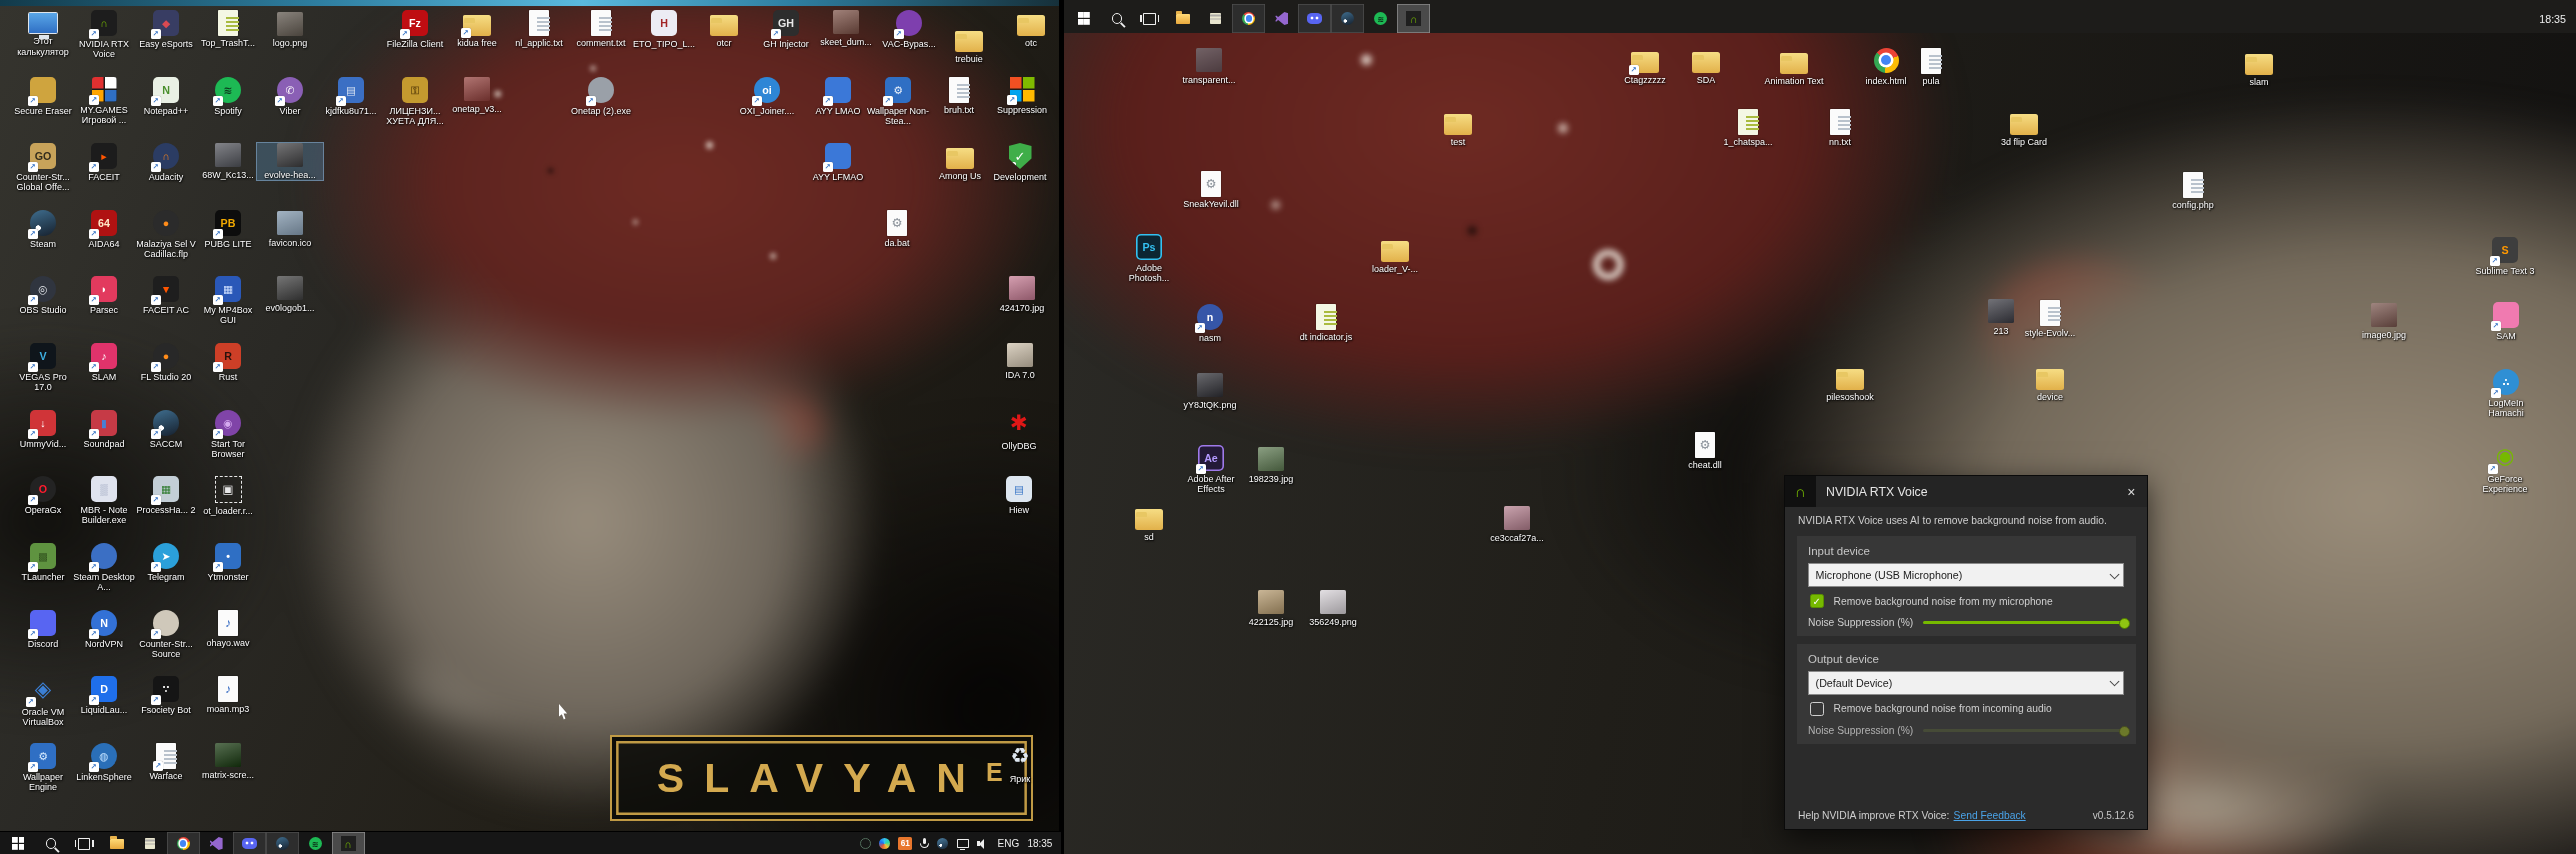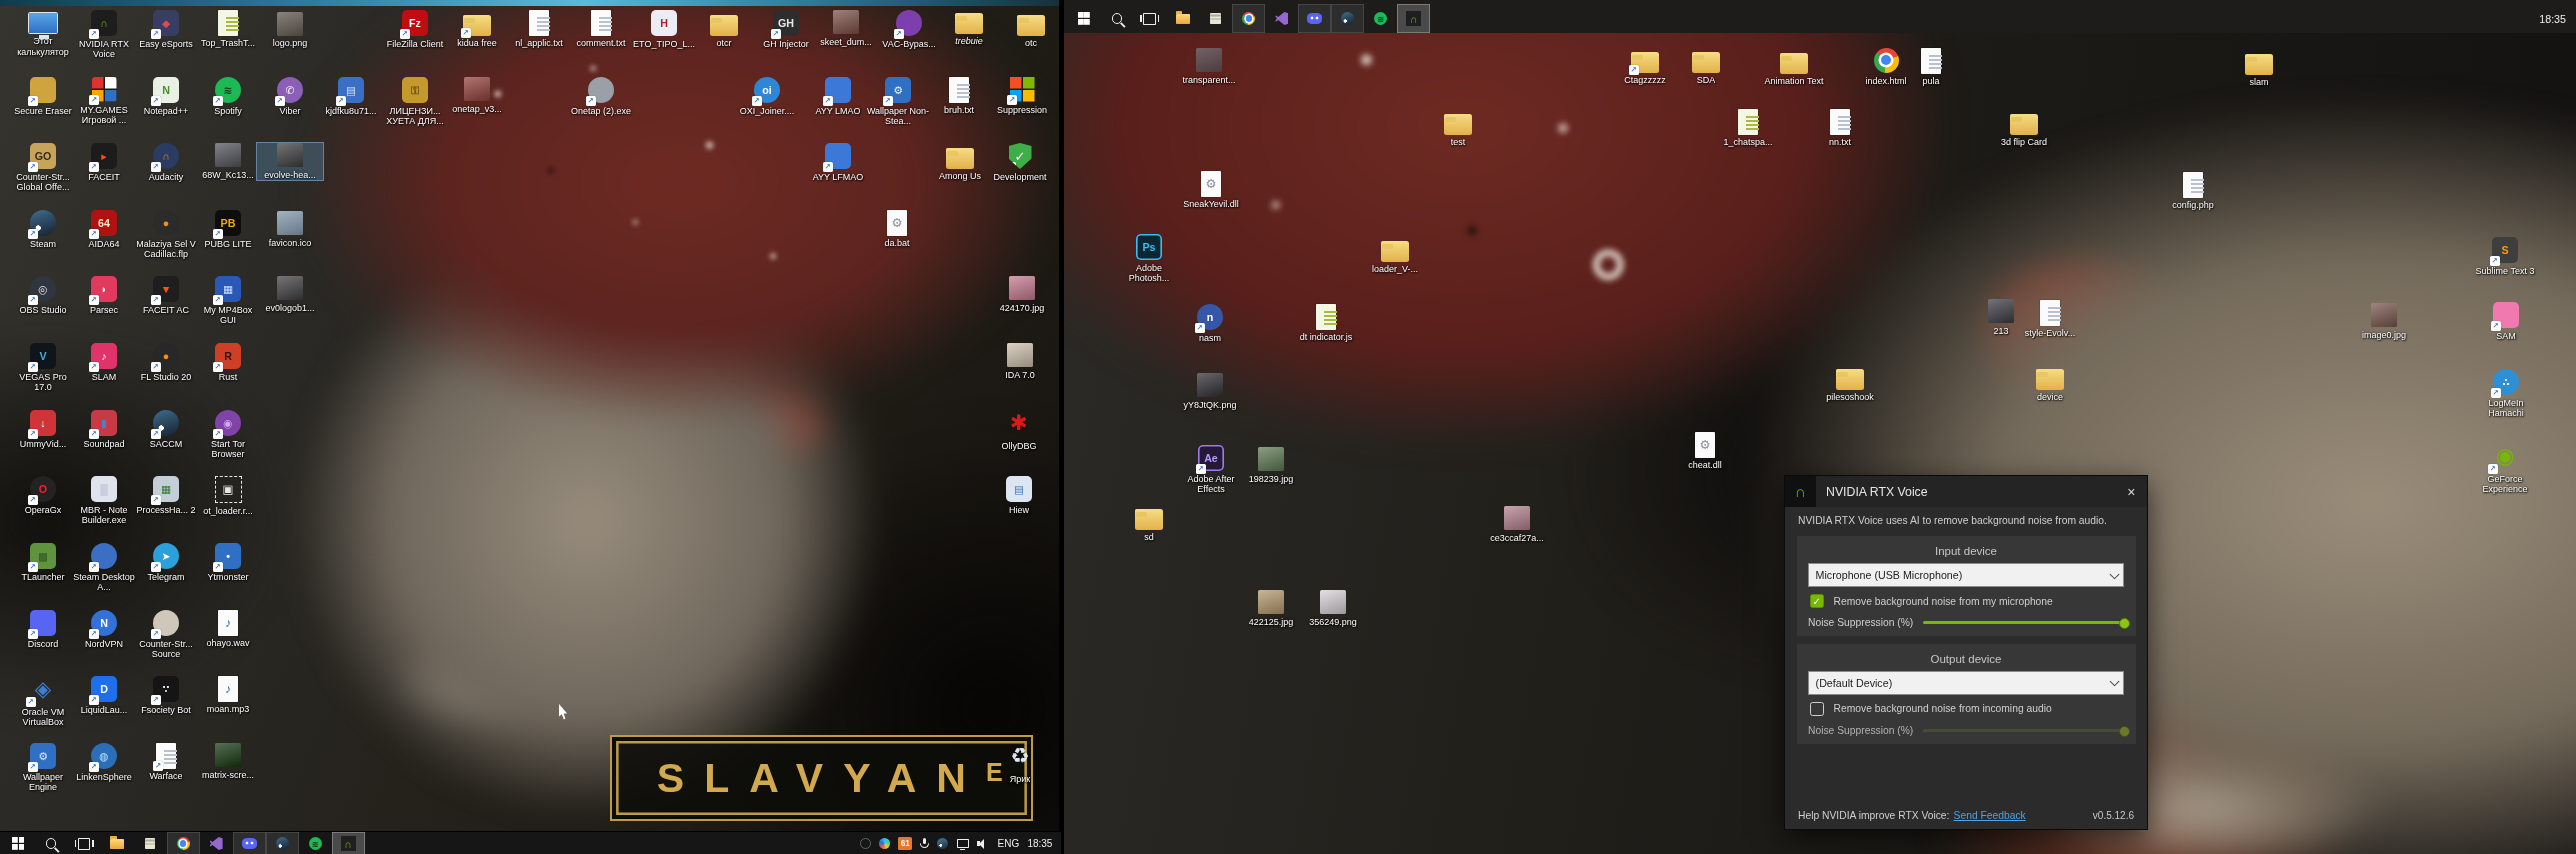--- a/index.html
+++ b/index.html
@@ -172,21 +172,21 @@
   .dialog{position:absolute;left:1784px;top:475px;width:364px;height:355px;z-index:20;
     background:#2b2b2b;border:0.8px solid #0a0a0a;box-shadow:0 8.2px 28px rgba(0,0,0,.65);
     display:flex;flex-direction:column;color:#cfcfcf;font-size:10.3px;box-sizing:border-box;}
   .dlg-title{height:31px;background:#242424;display:flex;align-items:center;flex:none;}
   .dlg-appicon{width:31px;height:31px;background:#101010;display:flex;align-items:center;justify-content:center;}
   .dlg-appicon i{font-style:normal;color:#76b900;font-size:15.6px;font-weight:bold;}
   .dlg-title-text{margin-left:10px;font-size:12.3px;color:#e6e6e6;}
   .dlg-close{margin-left:auto;margin-right:11.5px;color:#ddd;font-size:14px;cursor:default;}
   .dlg-p{margin:7.4px 13px 0 13px;line-height:1.35;flex:none;}
   .panel{margin:8.2px 11.5px 0 11.5px;background:#373737;padding:6.6px 11.5px 8.2px 11.5px;flex:none;}
-  .panel-h{font-size:11.5px;color:#c6c6c6;margin:1.6px 0 6.6px 0;text-align:center;}
+  .panel-h{font-size:11.5px;color:#c6c6c6;margin:1.6px 0 6.6px 0;}
   .select{height:21.4px;background:#f1f1f1;border:0.8px solid #8a8a8a;display:flex;align-items:center;
     padding:0 6.6px;color:#1b1b1b;font-size:10.7px;}
   .select .chev{margin-left:auto;width:5.8px;height:5.8px;border-right:1.6px solid #444;border-bottom:1.6px solid #444;
     transform:rotate(45deg) translateY(-1.6px);}
   .chk-row{display:flex;align-items:center;gap:10px;margin:7.4px 0 0 1.6px;}
   .chk{width:14px;height:14px;border-radius:2.5px;box-sizing:border-box;border:1.6px solid #cfcfcf;
     display:flex;align-items:center;justify-content:center;font-size:10px;color:#fff;flex:none;}
   .chk.checked{background:#76b900;border-color:#5a8f00;}
   .slider-row{display:flex;align-items:center;margin-top:9px;gap:10px;}
   .slider-row .sl-label{flex:none;}
@@ -328,21 +328,21 @@
       <div class="dicon" style="left: 846px; top: 10px;">
         <div class="g k-image" style="--c: #7c5146;"></div>
         <div class="lab">skeet_dum...</div>
       </div>
       <div class="dicon" style="left: 909px; top: 10px;">
         <div class="g k-circle" style="--c: #7e3fae;">
           <i class="sc">↗</i>
         </div>
         <div class="lab">VAC-Bypas...</div>
       </div>
-      <div class="dicon" style="left: 969px; top: 8px; font-style: italic;">
+      <div class="dicon" style="left: 969px; top: 26px;">
         <div class="g k-folder"></div>
         <div class="lab">trebuie</div>
       </div>
       <div class="dicon" style="left: 1031px; top: 10px;">
         <div class="g k-folder"></div>
         <div class="lab">otc</div>
       </div>
       <div class="dicon" style="left: 43px; top: 77px;">
         <div class="g k-app" style="--c: #cfa43e;">
           <i class="sc">↗</i>

